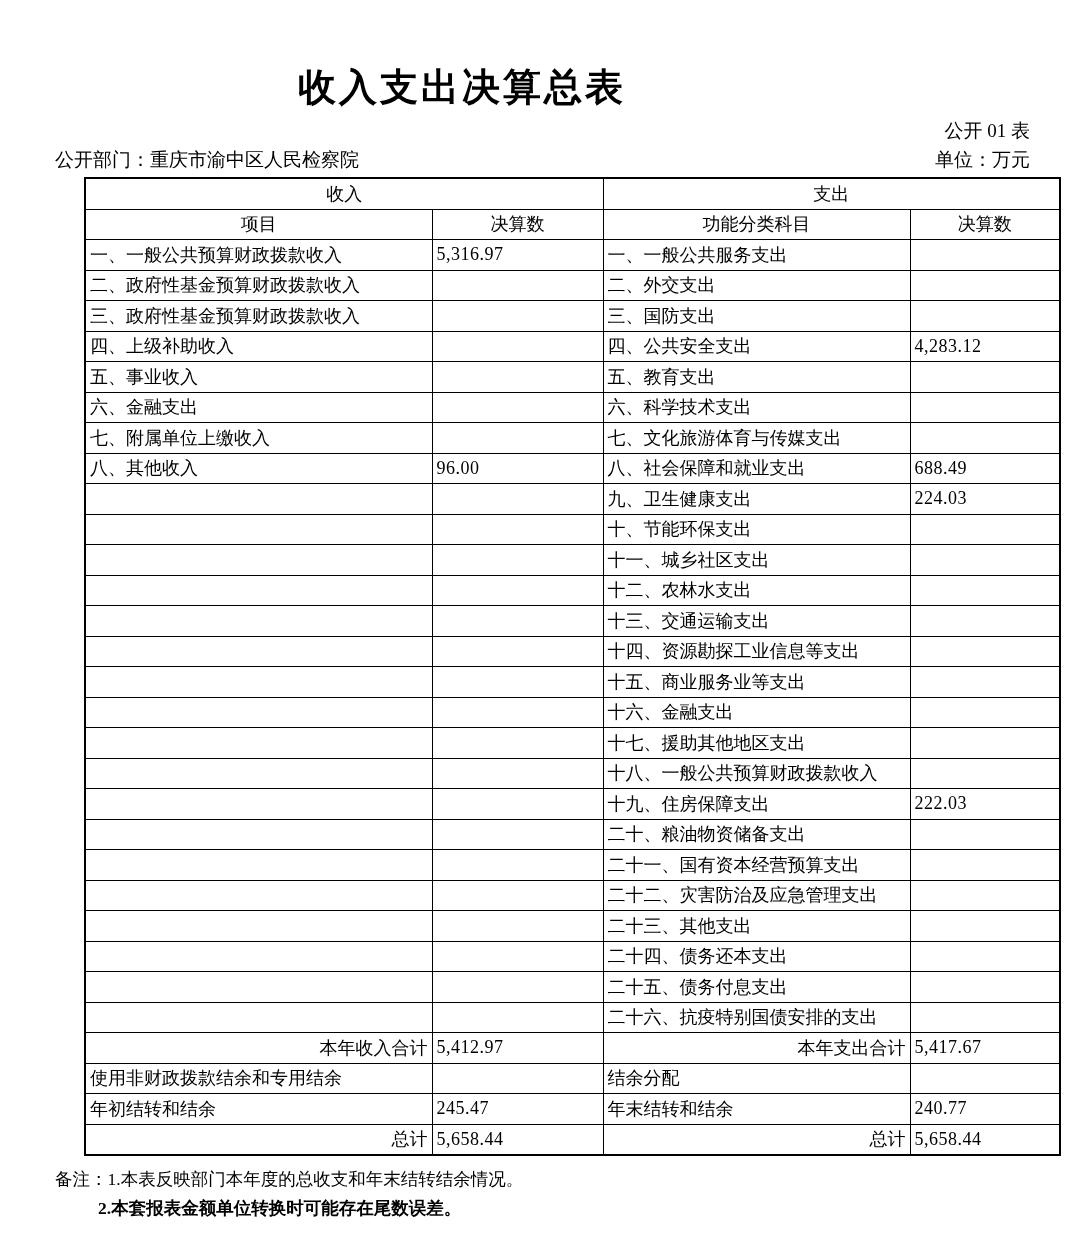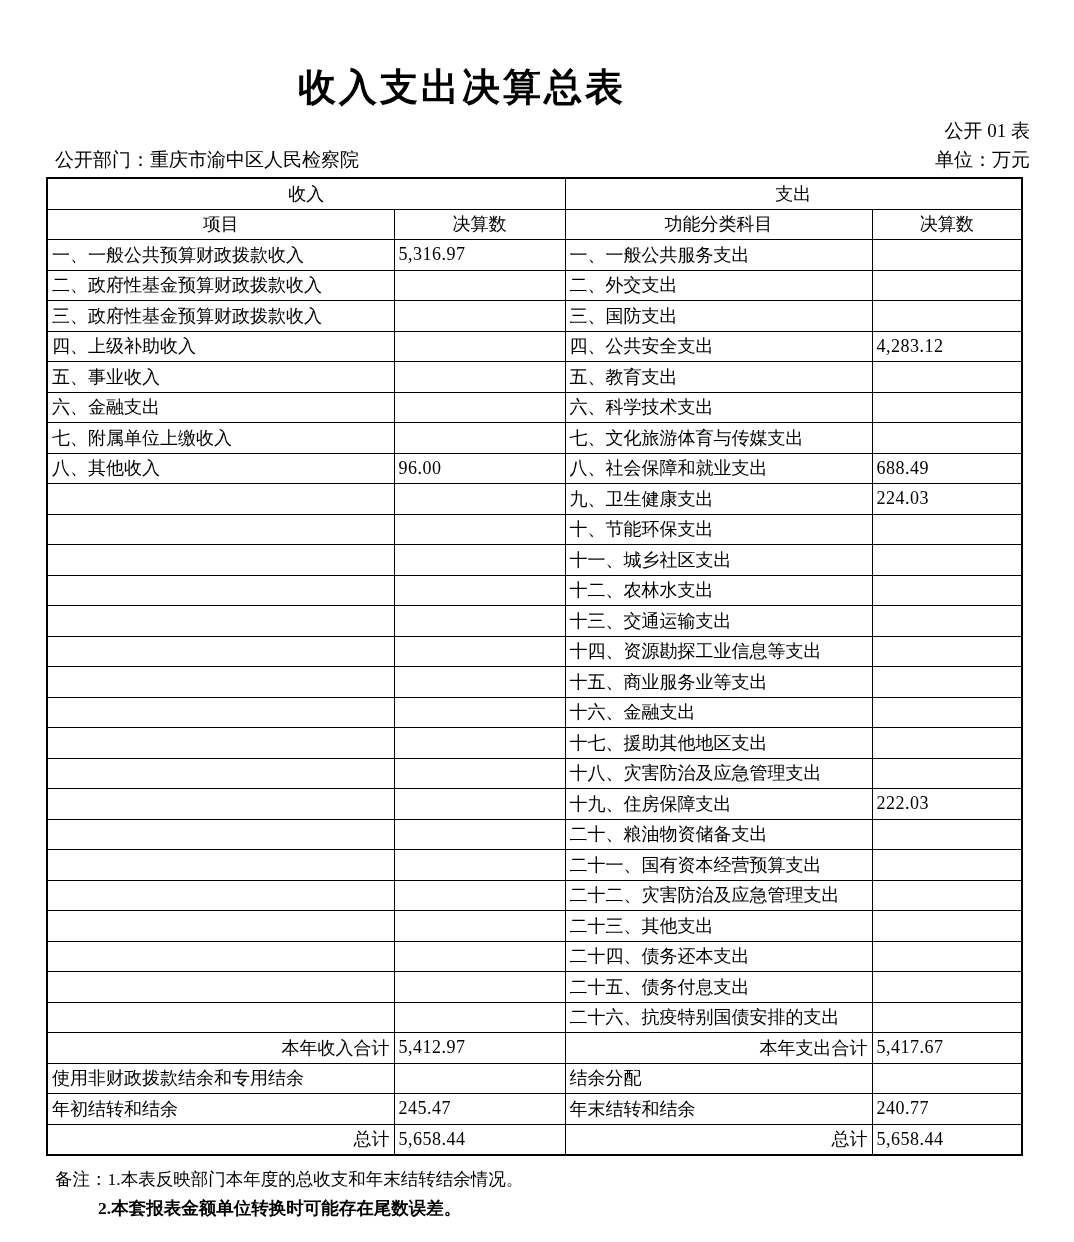--- a/index.html
+++ b/index.html
@@ -41,21 +41,21 @@
     width: 975px;
     margin: 6px 44px 4px 55px;
     display: flex;
     justify-content: space-between;
     font-size: 19px;
     line-height: 1.3;
   }
   table.fin-table {
     border-collapse: collapse;
     table-layout: fixed;
-    margin-left: 46px;
+    margin-left: 84px;
     width: 975px;
     border: 2px solid #000;
   }
   table.fin-table th, table.fin-table td {
     border: 1px solid #000;
     font-size: 18px;
     height: 29.5px;
     padding: 0 4px;
     overflow: hidden;
     white-space: nowrap;
@@ -223,21 +223,21 @@
         </tr>
         <tr>
           <td class="item"></td>
           <td class="num"></td>
           <td class="item">十七、援助其他地区支出</td>
           <td class="num"></td>
         </tr>
         <tr>
           <td class="item"></td>
           <td class="num"></td>
-          <td class="item">十八、灾害防治及应急管理支出</td>
+          <td class="item">十八、一般公共预算财政拨款收入</td>
           <td class="num"></td>
         </tr>
         <tr>
           <td class="item"></td>
           <td class="num"></td>
           <td class="item">十九、住房保障支出</td>
           <td class="num">222.03</td>
         </tr>
         <tr>
           <td class="item"></td>

